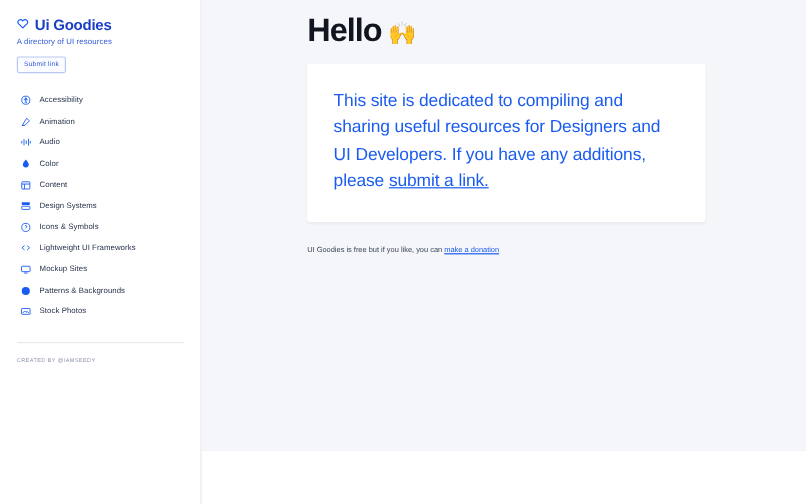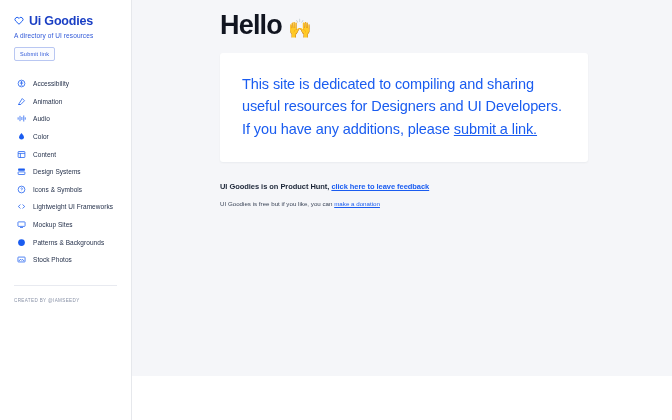--- a/index.html
+++ b/index.html
@@ -9,21 +9,21 @@
     background: #ffffff;
     overflow: hidden;
   }
   .app {
     display: flex;
     width: 672px; height: 420px;
   }
 
   
   .sidebar {
-    width: 132px;
+    width: 168px;
     height: 420px;
     background: #ffffff;
     border-right: 1px solid #e6e8ec;
     padding: 12px 14px 0 14px;
     display: flex;
     flex-direction: column;
   }
   .brand {
     display: flex;
     align-items: center;
@@ -312,22 +312,19 @@
       <span class="hello-emoji">🙌</span>
     </div>
 
     <section class="card">
       <p class="card-text">
         <span>This site is dedicated to compiling and sharing useful resources for Designers and UI Developers. If you have any additions, please </span><a class="card-link">submit a link.</a>
       </p>
     </section>
 
     <div class="foot">
-      <div class="foot-line1">
-        <span>UI Goodies is on Product Hunt, </span><a class="lnk">click here to leave feedback</a>
-      </div>
       <div class="foot-line2">
         <span>UI Goodies is free but if you like, you can </span><a class="lnk">make a donation</a>
       </div>
     </div>
 
   </main>
 </div>
 
 </body></html>

